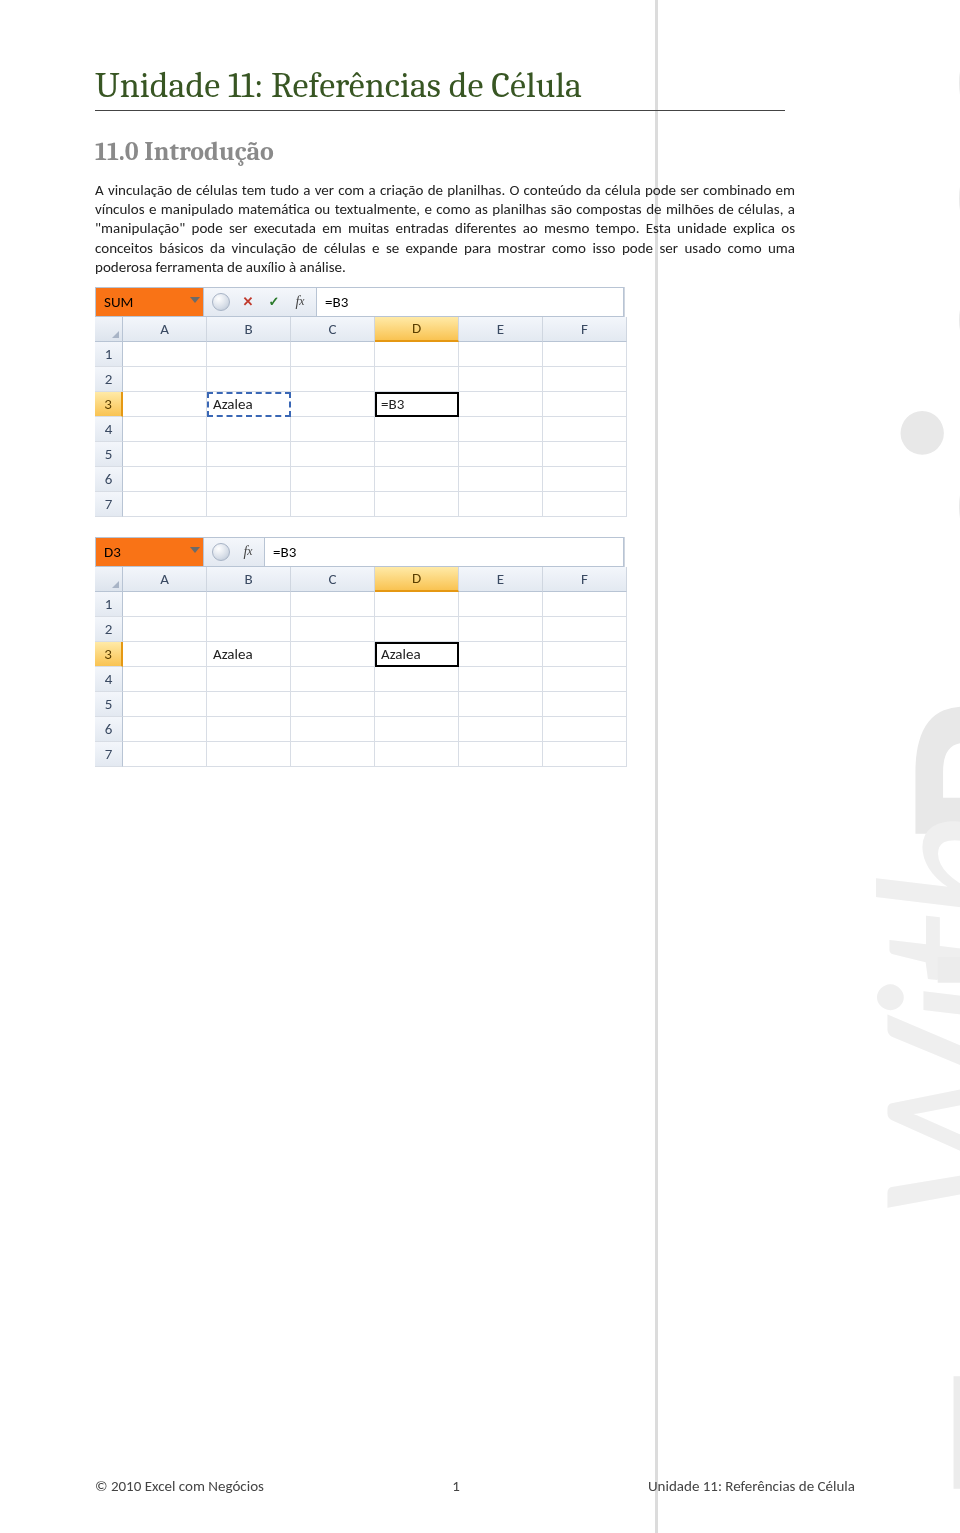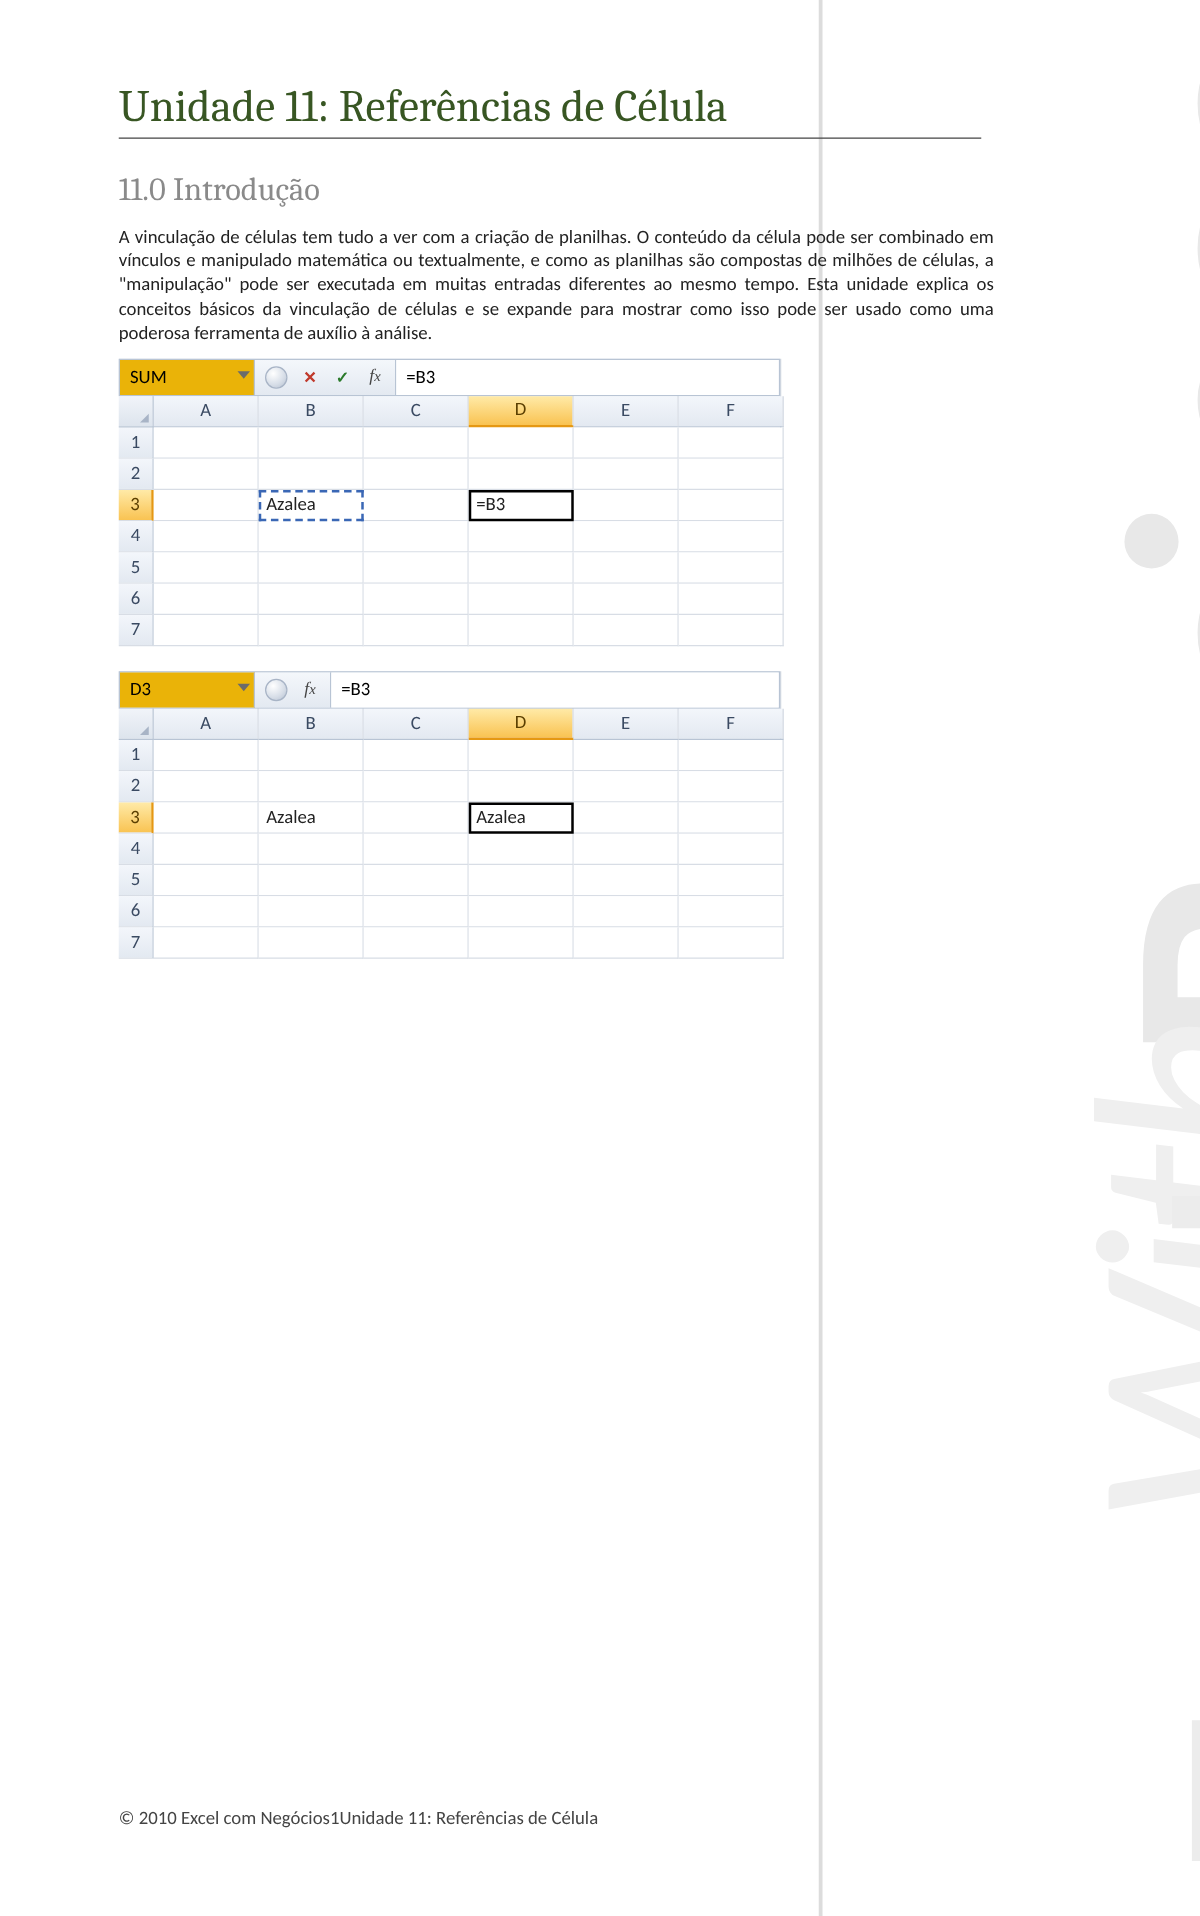--- a/index.html
+++ b/index.html
@@ -79,21 +79,21 @@
     font-weight: 400;
     color: #385623;
     border-bottom: 1.5px solid #444;
     padding-bottom: 4px;
     margin-bottom: 22px;
     width: 690px;
   }
   h2 {
     font-family: Cambria, Georgia, serif;
     font-size: 26px;
-    font-weight: 400;
+    font-weight: 700;
     color: #8a8a8a;
     margin-top: 26px;
     margin-bottom: 14px;
   }
   p {
     font-size: 15px;
     line-height: 1.28;
     color: #222;
     text-align: justify;
     margin-bottom: 10px;
@@ -111,21 +111,21 @@
   }
   .formula-bar {
     display: flex;
     align-items: stretch;
     height: 30px;
     background: #e7ecf3;
     border: 1px solid #b8c4d4;
   }
   .name-box {
     width: 108px;
-    background: #eab308;
+    background: #f97316;
     border-right: 1px solid #b8c4d4;
     display: flex;
     align-items: center;
     padding: 0 8px;
     position: relative;
   }
   .name-box .dd {
     position: absolute;
     right: 3px;
     top: 9px;
@@ -221,24 +221,25 @@
   }
   .cell.marching {
     border: 2px dashed #3a67b5;
     padding: 0 4px;
     z-index: 2;
   }
 
   
   .footer {
     position: absolute;
-    bottom: 69px;
+    bottom: 38px;
     left: 95px;
     width: 760px;
     display: flex;
+    justify-content: space-between;
     font-size: 15px;
     color: #444;
     z-index: 2;
   }
 </style>
 </head>
 <body>
 
 <div class="watermark">
   <div class="wm-line wm-divider"></div>

